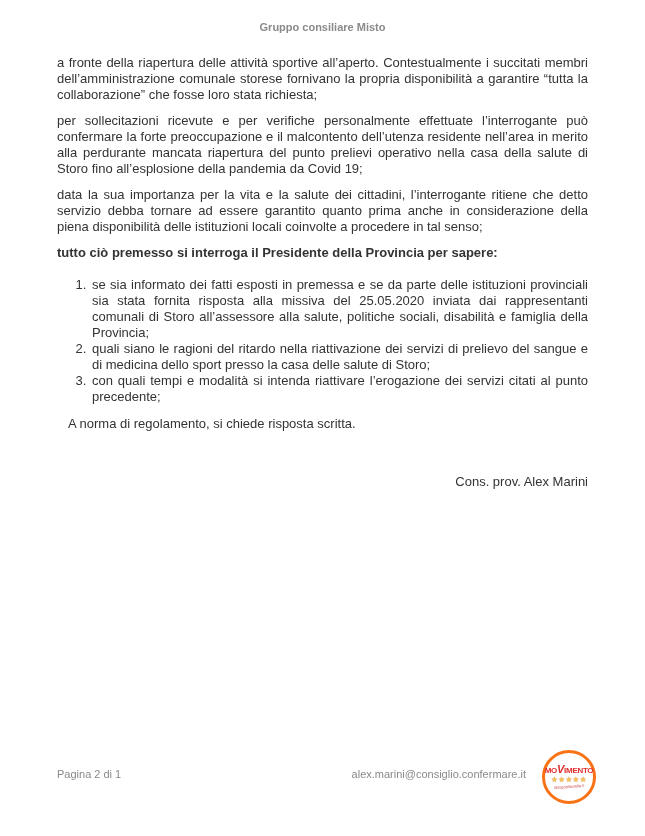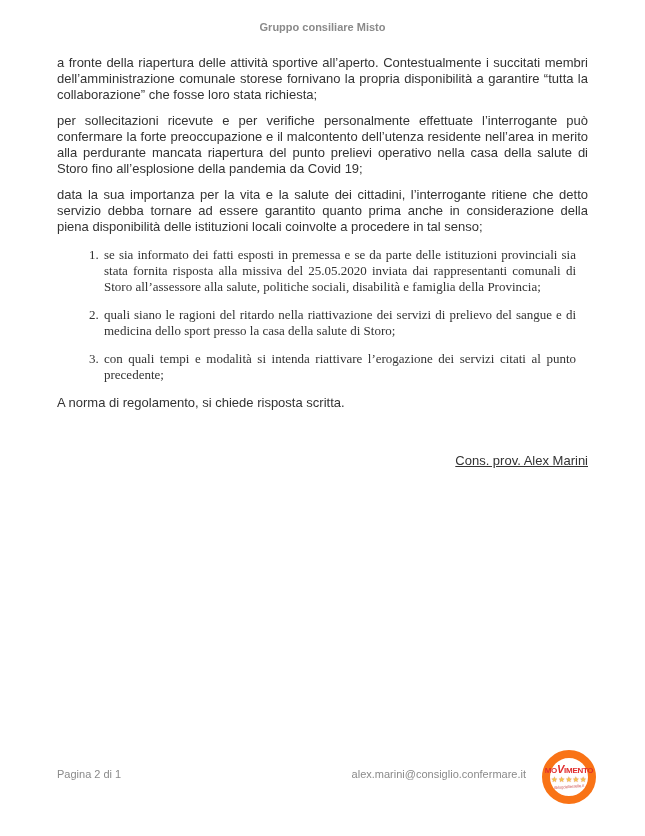--- a/index.html
+++ b/index.html
@@ -43,32 +43,30 @@
   .lead {
     font-weight: bold;
     margin: 2px 0 16px 0 !important;
     text-align: left;
   }
   ol.questions {
     margin: 0 0 9px 0;
     padding: 0 0 0 33px;
   }
   ol.questions li {
-    margin: 12px;
+    margin: 0;
     padding-left: 2px;
-    font-family: Liberation Serif, serif;
   }
   .closing {
-    margin: 0 !important;
+    margin: 11px !important;
     text-align: left;
   }
   .signature {
     margin: 42px 0 0 0 !important;
     text-align: right;
-    text-decoration: underline;
   }
   .doc-footer {
     position: absolute;
     left: 57px;
     right: 57px;
     top: 766px;
     height: 60px;
     color: #8a8a8a;
     font-size: 11px;
   }
@@ -82,21 +80,21 @@
     position: absolute;
     right: 62px;
     top: 2px;
   }
   .logo {
     position: absolute;
     right: -8px;
     top: -16px;
     width: 54px;
     height: 54px;
-    border: 8px solid #f97316;
+    border: 3px solid #f97316;
     border-radius: 50%;
     background: #ffffff;
     display: flex;
     flex-direction: column;
     align-items: center;
     justify-content: center;
     text-align: center;
     box-sizing: border-box;
   }
   .logo-word {
@@ -134,24 +132,25 @@
 
   <div class="doc-header">
     <div>Gruppo consiliare Misto</div>
   </div>
 
   <div class="content">
     <p>a fronte della riapertura delle attività sportive all’aperto. Contestualmente i succitati membri dell’amministrazione comunale storese fornivano la propria disponibilità a garantire “tutta la collaborazione” che fosse loro stata richiesta;</p>
     <p>per sollecitazioni ricevute e per verifiche personalmente effettuate l’interrogante può confermare la forte preoccupazione e il malcontento dell’utenza residente nell’area in merito alla perdurante mancata riapertura del punto prelievi operativo nella casa della salute di Storo fino all’esplosione della pandemia da Covid 19;</p>
     <p>data la sua importanza per la vita e la salute dei cittadini, l’interrogante ritiene che detto servizio debba tornare ad essere garantito quanto prima anche in considerazione della piena disponibilità delle istituzioni locali coinvolte a procedere in tal senso;</p>
 
+    <p class="lead">tutto ciò premesso si interroga il Presidente della Provincia per sapere:</p>
 
     <ol class="questions">
       <li><span>se sia informato dei fatti esposti in premessa e se da parte delle istituzioni provinciali sia stata fornita risposta alla missiva del 25.05.2020 inviata dai rappresentanti comunali di Storo all’assessore alla salute, politiche sociali, disabilità e famiglia della Provincia;</span></li>
-      <li><span>quali siano le ragioni del ritardo nella riattivazione dei servizi di prelievo del sangue e di medicina dello sport presso la casa della salute di Storo;</span></li>
+      <li><span>quali siano le ragioni del ritardo nella riattivazione dei servizi di prelievo del sangue e di medicina dello sport presso la casa delle salute di Storo;</span></li>
       <li><span>con quali tempi e modalità si intenda riattivare l’erogazione dei servizi citati al punto precedente;</span></li>
     </ol>
 
     <p class="closing">A norma di regolamento, si chiede risposta scritta.</p>
 
     <p class="signature">Cons. prov. Alex Marini</p>
   </div>
 
   <div class="doc-footer">
     <span class="footer-page">Pagina 2 di 1</span>

